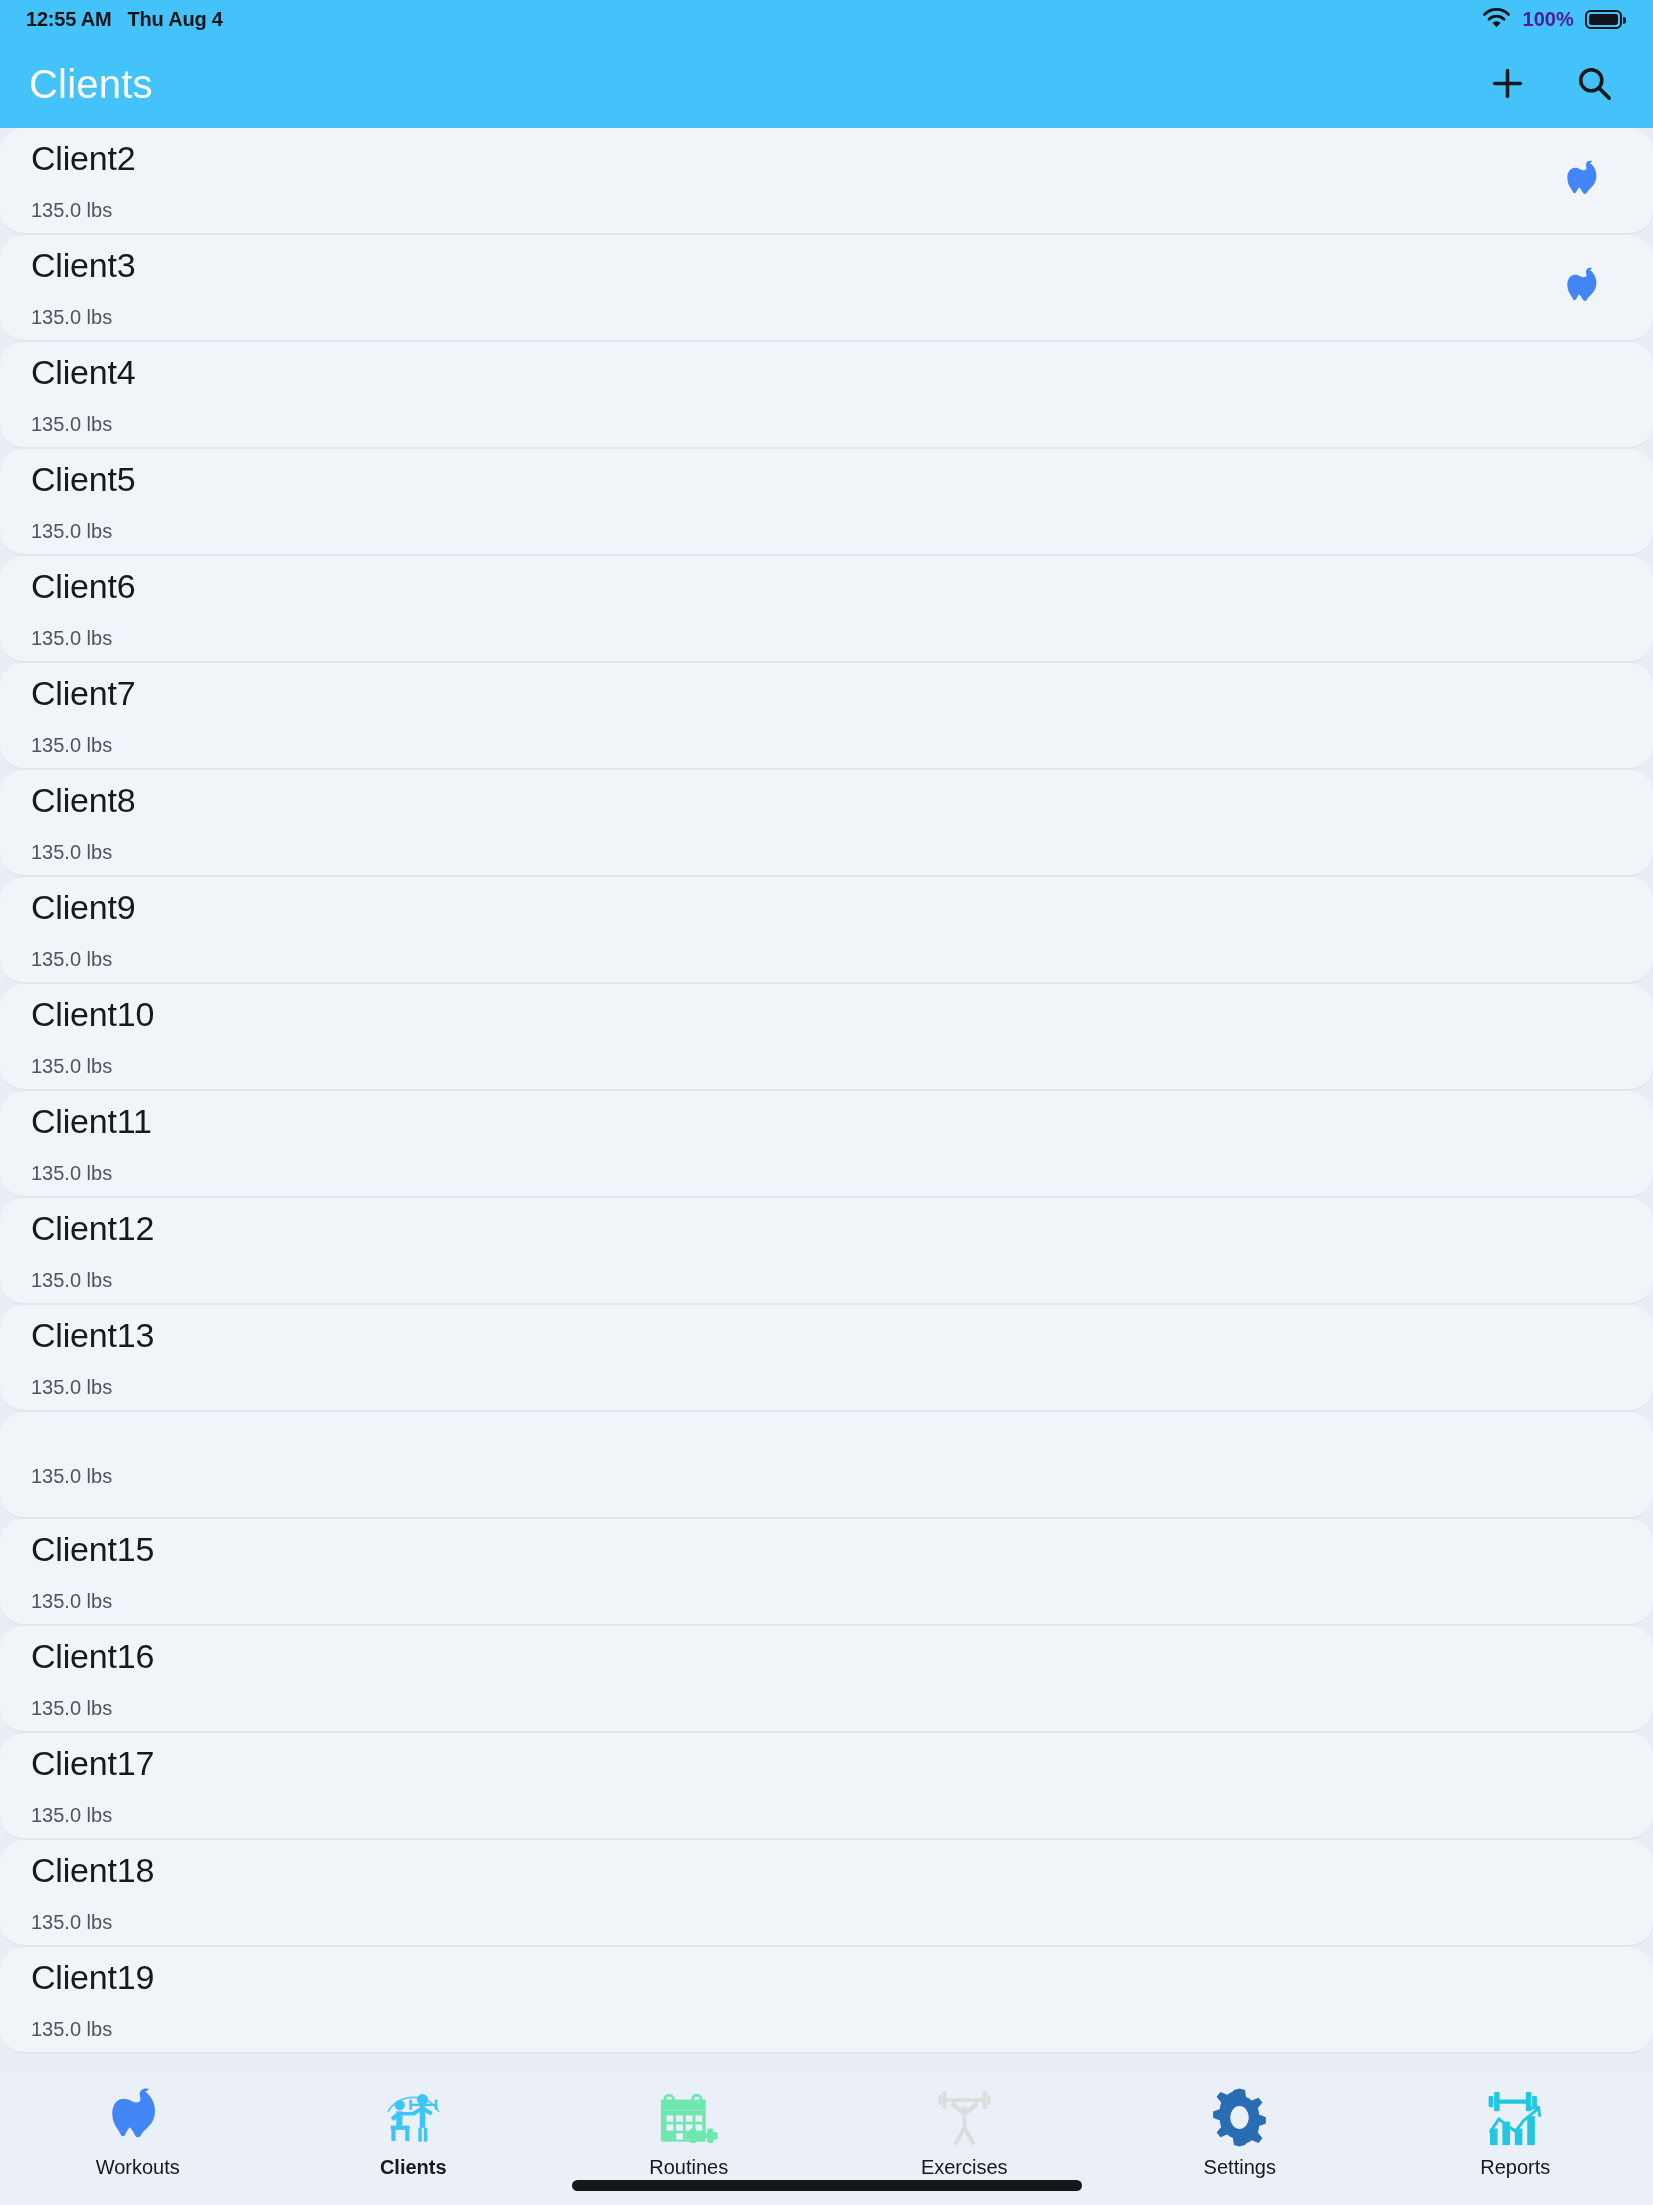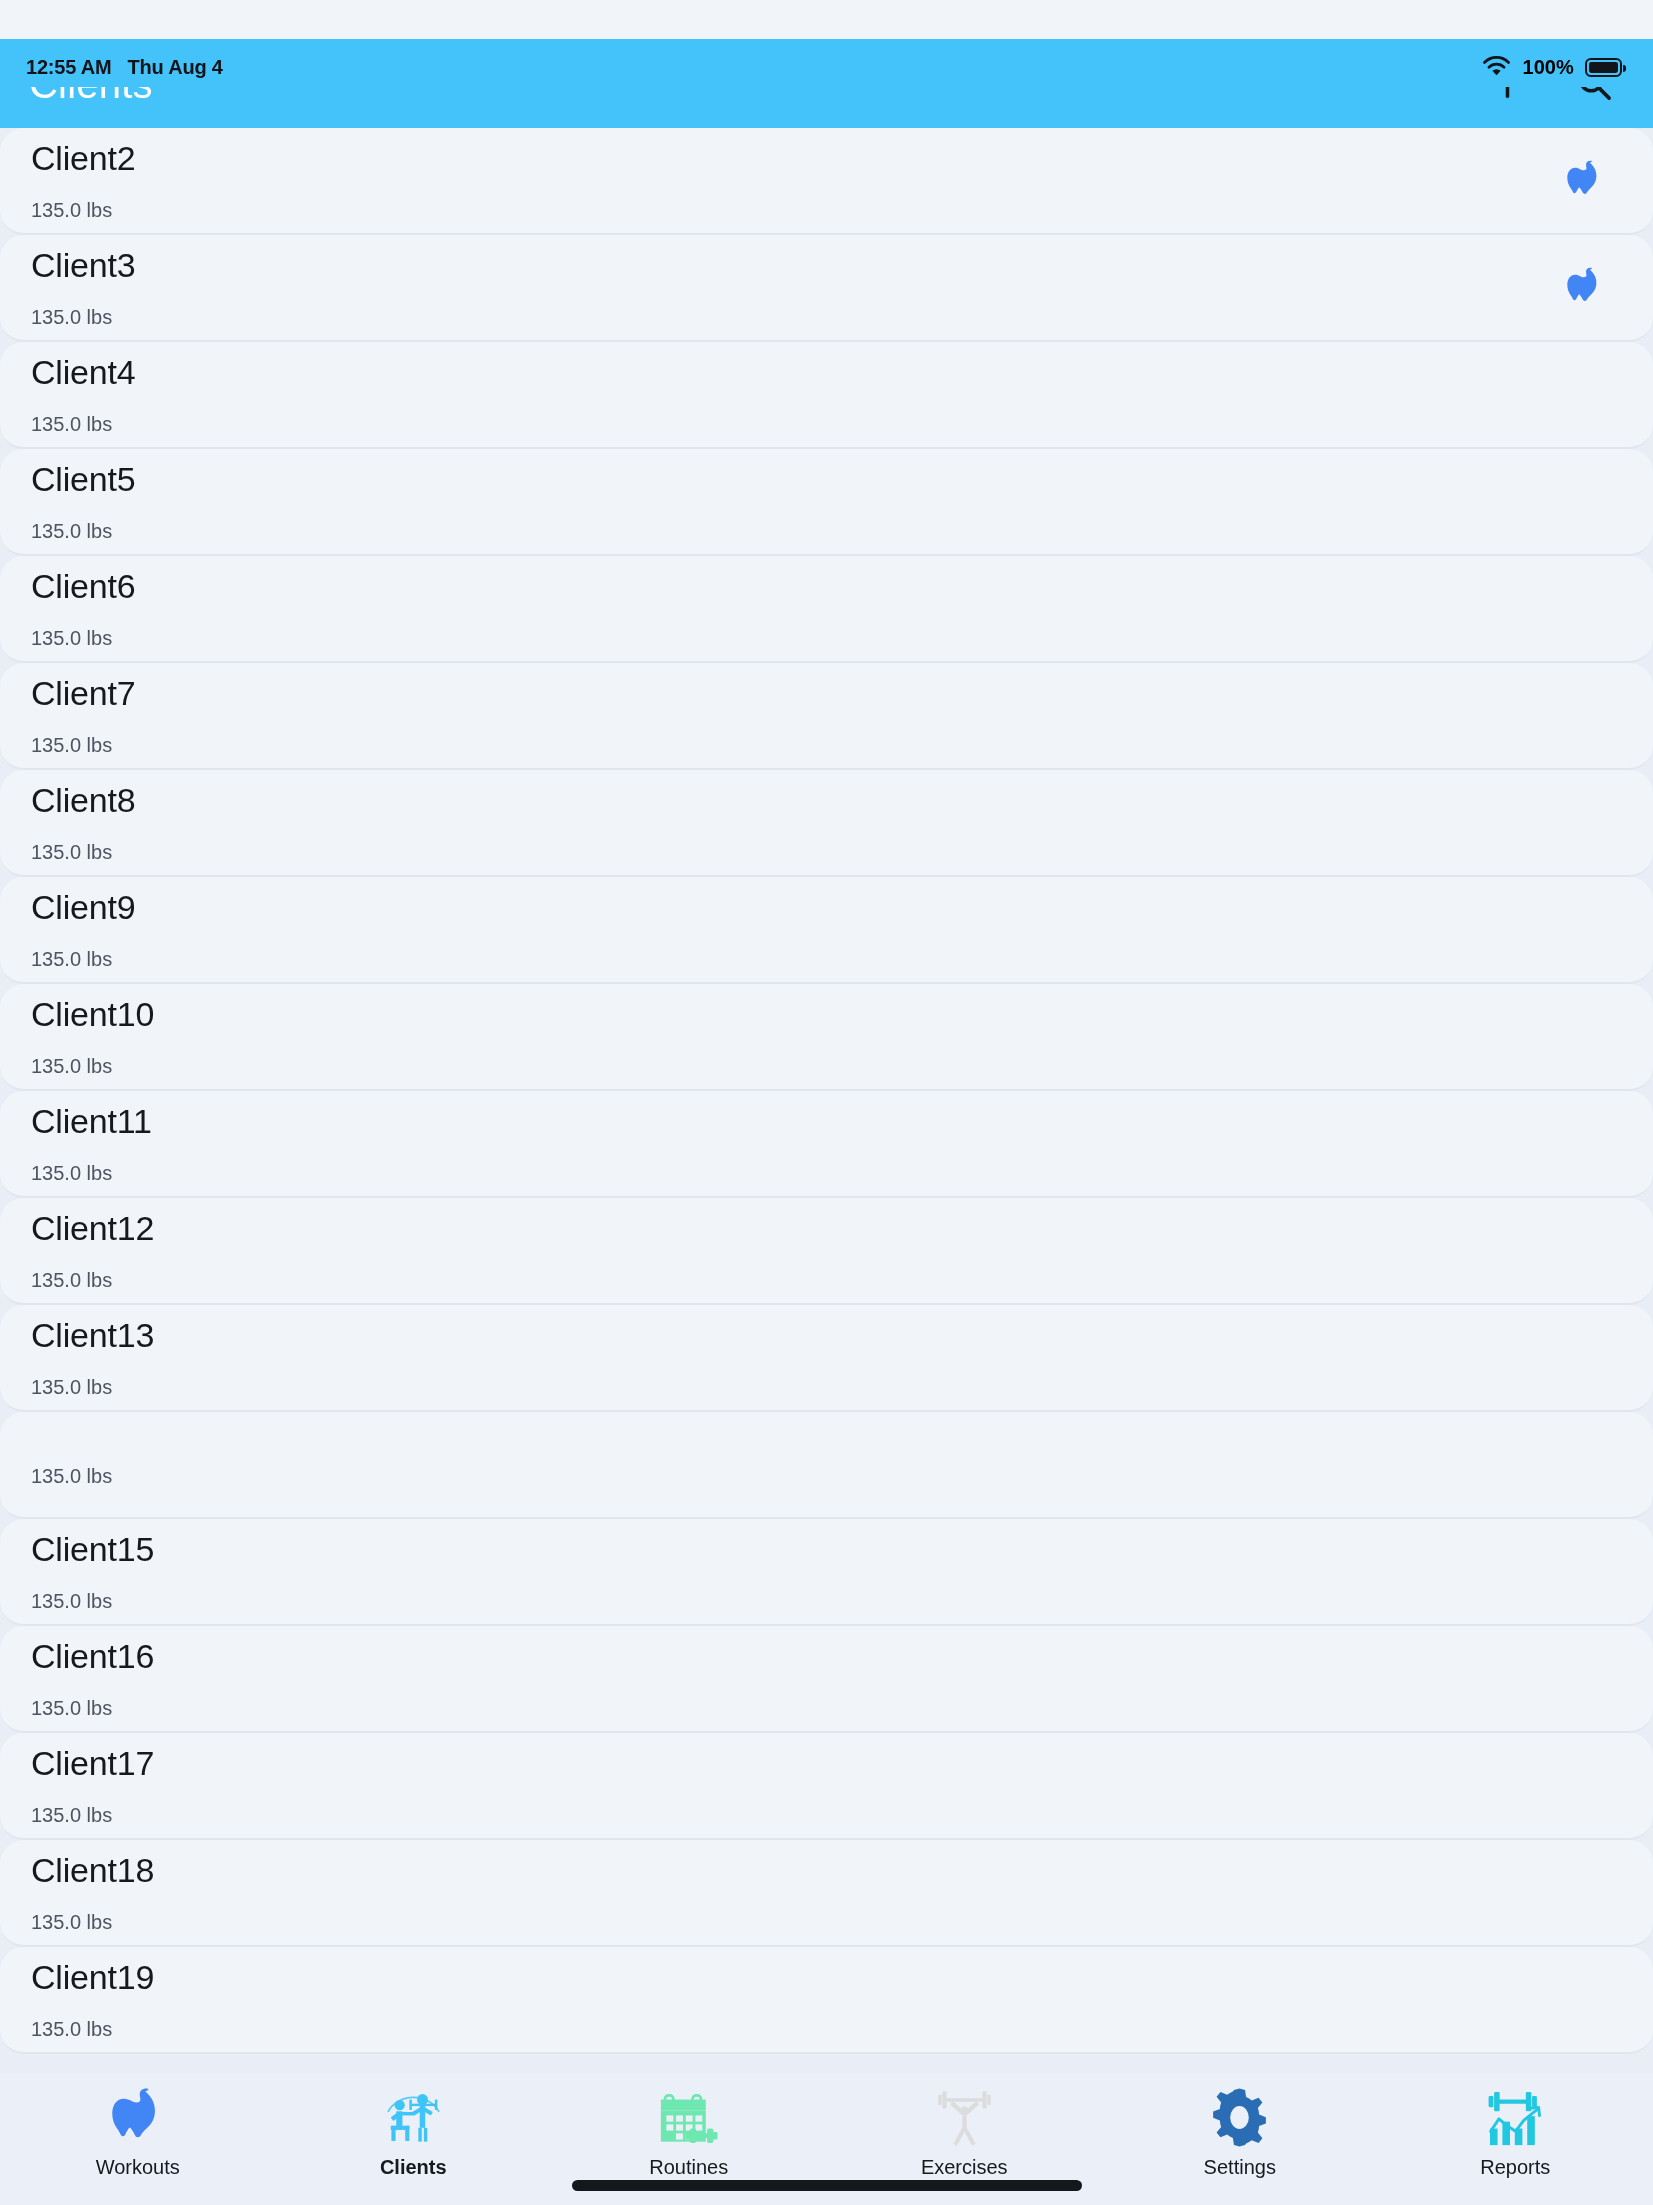--- a/index.html
+++ b/index.html
@@ -27,39 +27,38 @@
     position: absolute;
     top: 0; left: 0;
     width: 1653px;
     height: 39px;
     background: #44c3fb;
     display: flex;
     align-items: center;
     box-sizing: border-box;
     padding: 0 31px 0 26px;
     z-index: 5;
-    margin-top: 48px;
   }
   .sb-left {
     display: flex;
     align-items: baseline;
     gap: 16px;
     color: #111418;
     font-size: 20px;
     font-weight: 700;
     letter-spacing: -0.2px;
   }
   .sb-time { white-space: nowrap; }
   .sb-date { white-space: nowrap; }
   .sb-right {
     margin-left: auto;
     display: flex;
     align-items: center;
     gap: 11.3px;
-    color: #000000;
+    color: #4c1d95;
     font-size: 20px;
     font-weight: 700;
   }
   .sb-battery {
     width: 37px; height: 18.6px;
     border: 2.4px solid #111418;
     border-radius: 5.7px;
     position: relative;
     box-sizing: border-box;
     padding: 1.6px;

